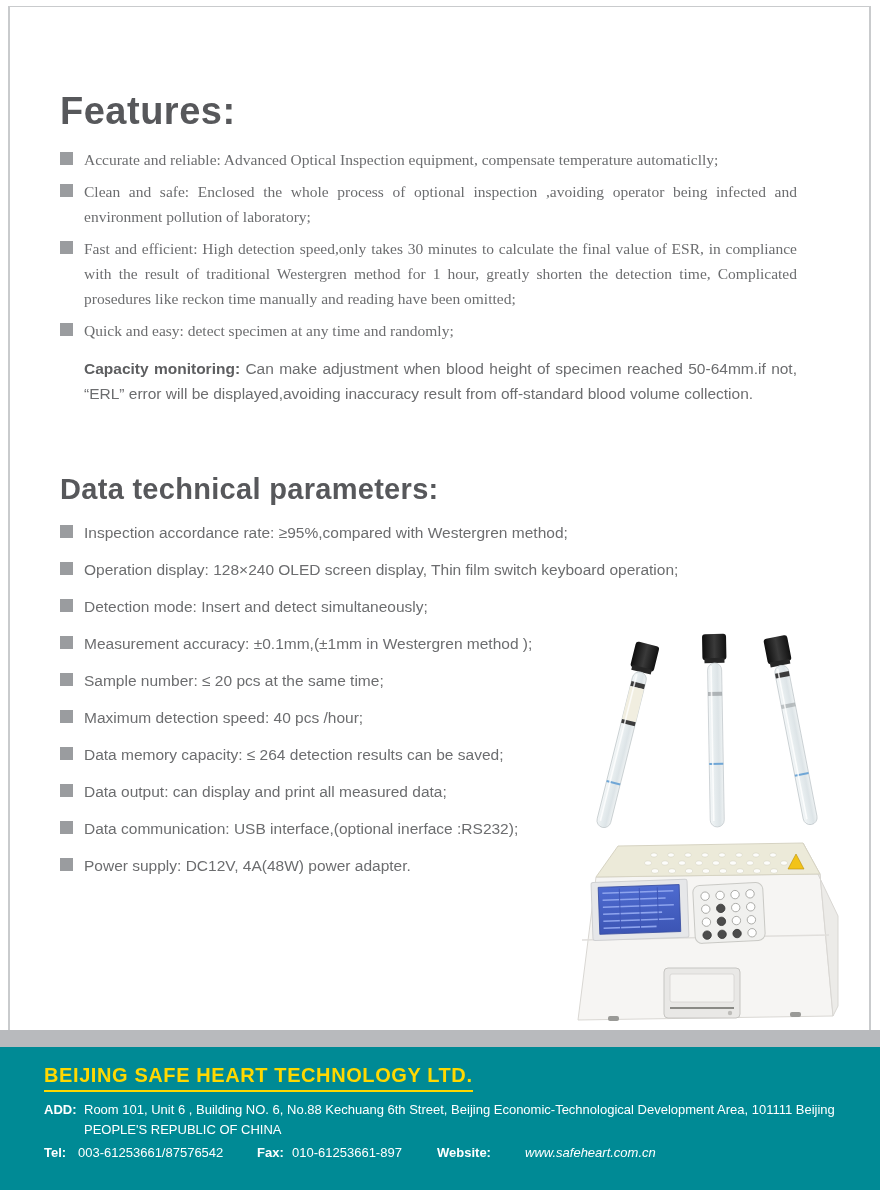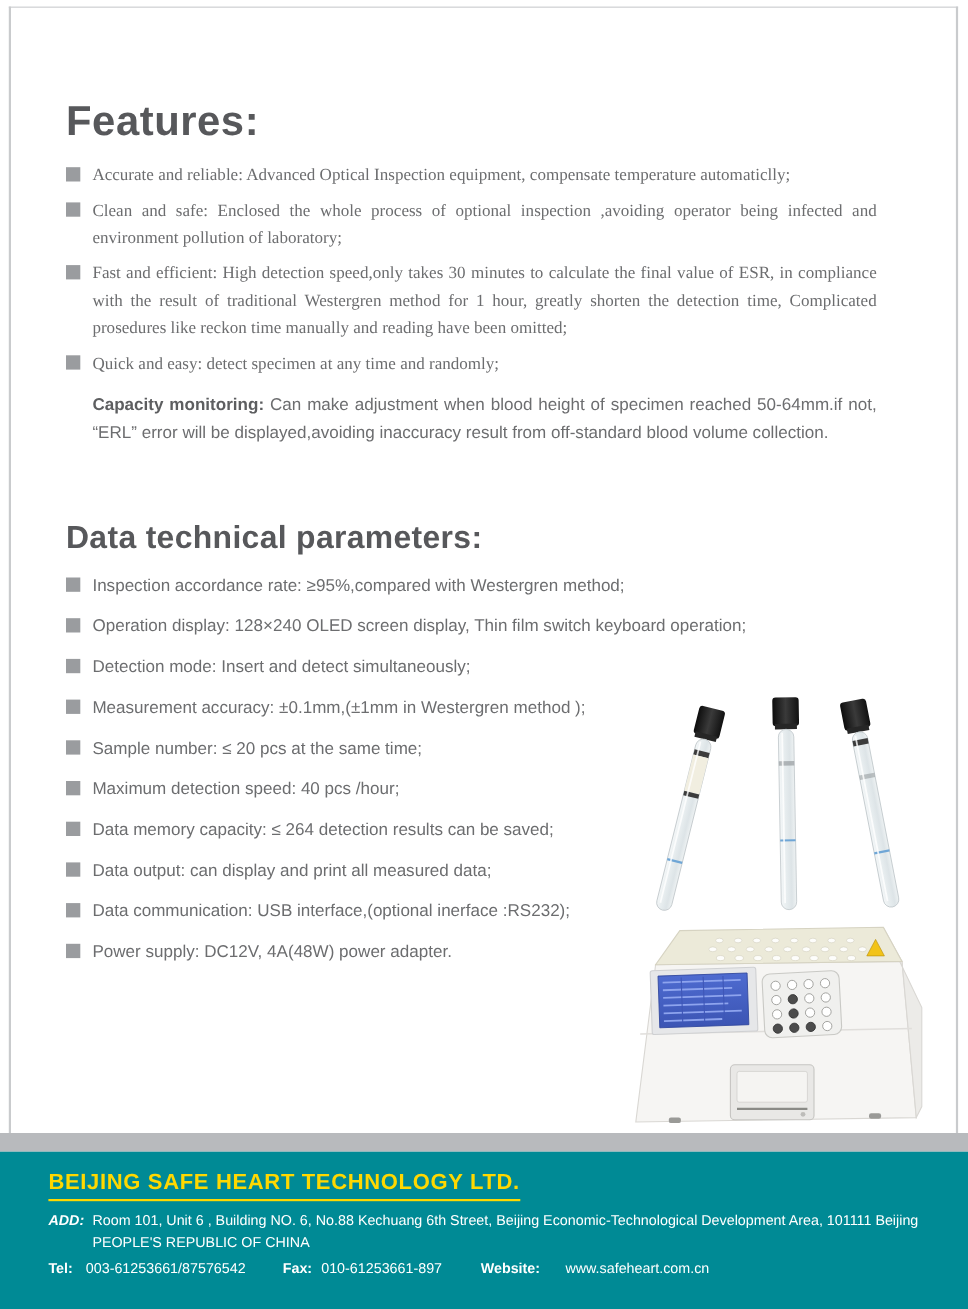--- a/index.html
+++ b/index.html
@@ -32,27 +32,27 @@
 
   
   .product-art { position: absolute; left: 558px; top: 618px; width: 322px; height: 422px; }
 
   
   .gray-band { position: absolute; left: 0; top: 1030px; width: 880px; height: 17px; background: #b8babd; }
   .footer { position: absolute; left: 0; top: 1047px; width: 880px; height: 143px; background: #008a95; color: #ffffff; }
   .f-title { position: absolute; left: 44px; top: 17px; font-size: 20px; font-weight: bold; letter-spacing: 0.6px;
              color: #ffd800; border-bottom: 2px solid #ffd800; padding-bottom: 3px; display: inline-block; }
   .f-add { position: absolute; left: 44px; top: 53px; width: 800px; display: flex; font-size: 13px; line-height: 20px; }
-  .f-add .lbl { font-weight: bold; width: 40px; flex: 0 0 40px; font-style: italic; }
+  .f-add .lbl { font-weight: bold; width: 40px; flex: 0 0 40px; }
   .f-contact { position: absolute; left: 44px; top: 98px; width: 810px; height: 18px; font-size: 13px; }
   .f-contact span { position: absolute; top: 0; white-space: nowrap; }
   .f-contact .lbl { font-weight: bold; }
   .pos-tel-l { left: 0; }   .pos-tel-v { left: 34px; }
   .pos-fax-l { left: 213px; } .pos-fax-v { left: 248px; }
-  .pos-web-l { left: 393px; } .pos-web-v { left: 470px; }
+  .pos-web-l { left: 393px; } .pos-web-v { left: 481px; font-style: italic; }
 </style>
 </head>
 <body>
 
 <div class="page">
 
   <div class="page-border left"></div>
   <div class="page-border right"></div>
   <div class="page-border top"></div>
 

